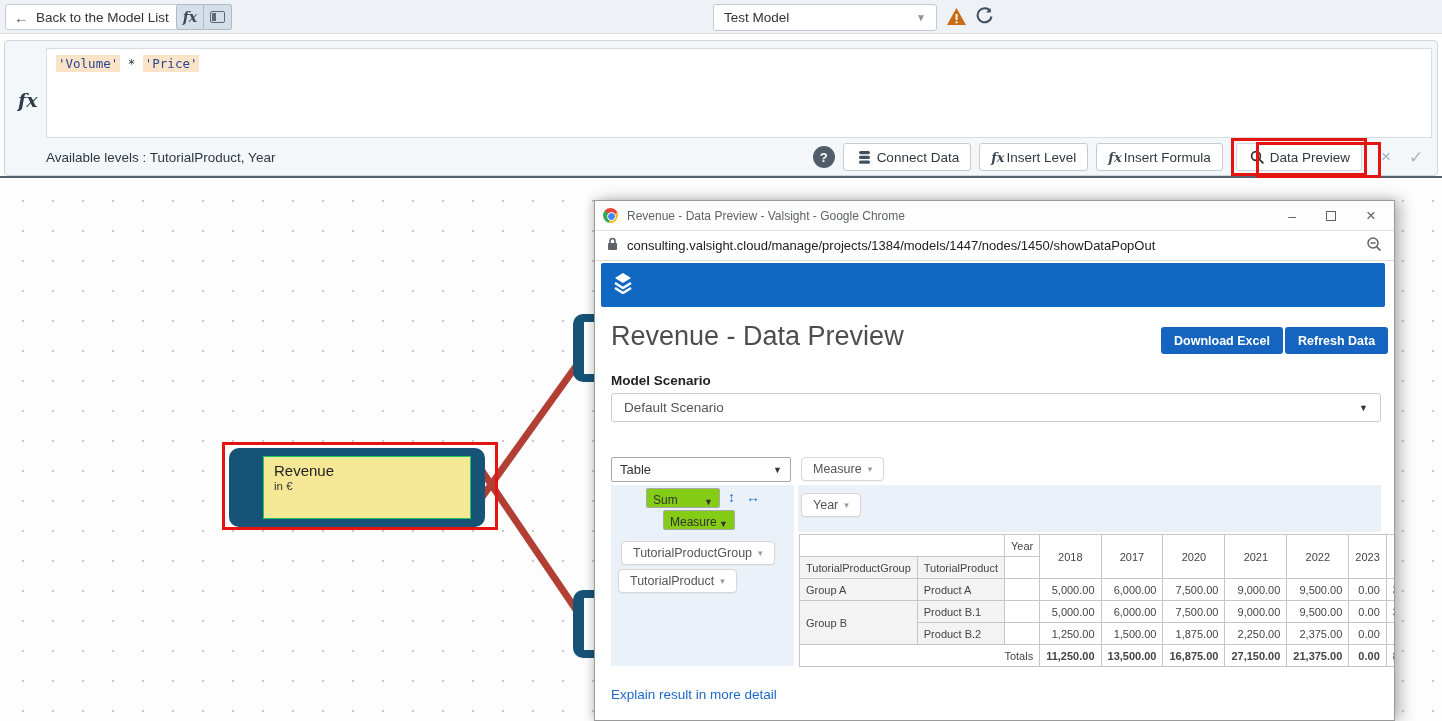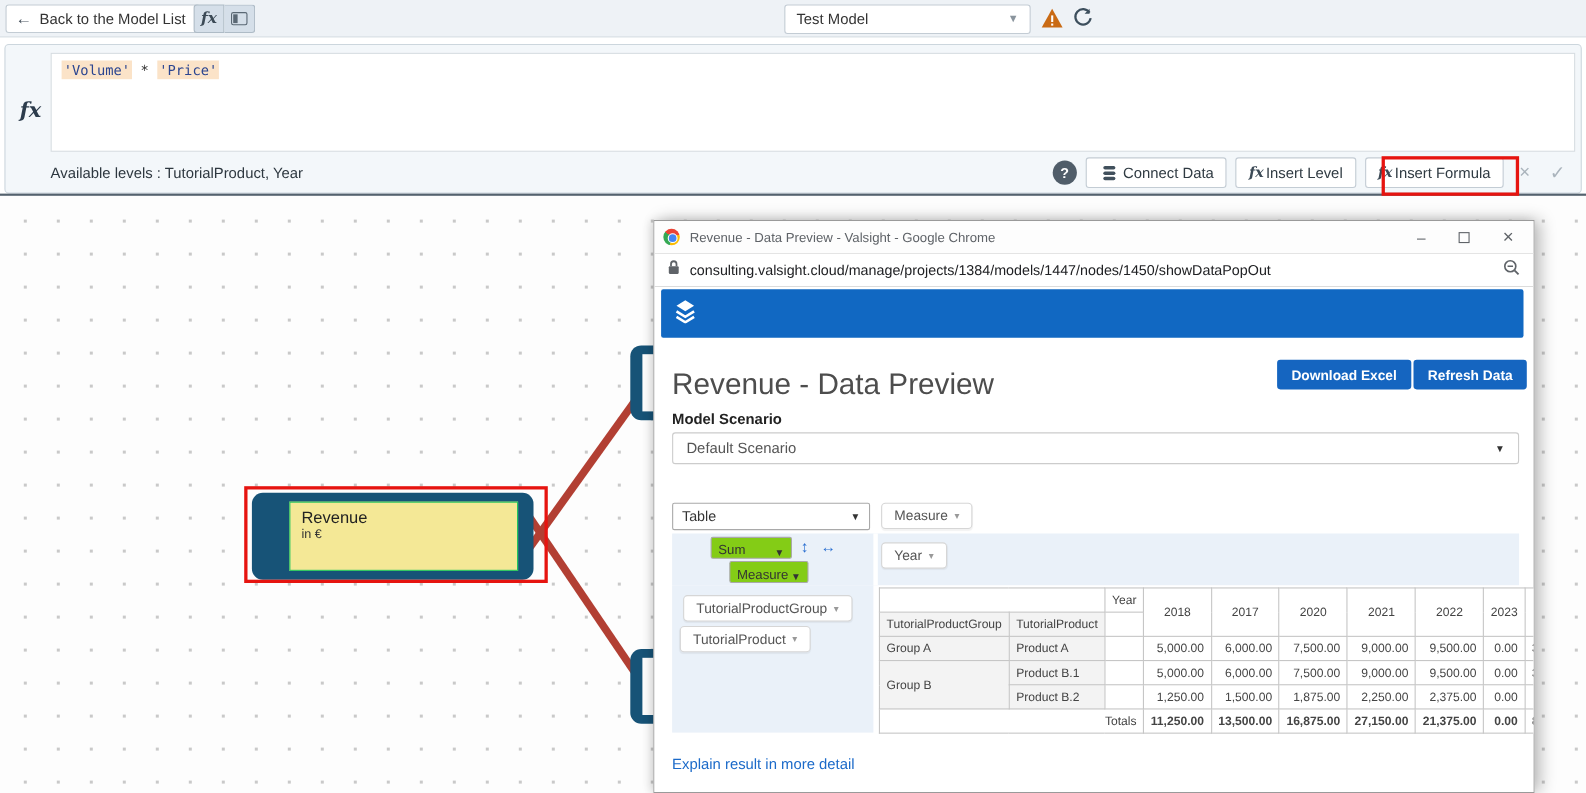--- a/index.html
+++ b/index.html
@@ -84,21 +84,21 @@
   .win-ctl { color:#5f6368; font-size:14px; line-height:1; cursor:pointer; }
   .win-ctl.max { width:10px; height:10px; border:1.3px solid #5f6368; }
   .urlbar { height:30px; background:#fff; border-bottom:1px solid #dcdcdc;
             display:flex; align-items:center; padding:0 12px; }
   .url-text { margin-left:9px; font-size:13px; color:#202124; }
   .url-zoom { margin-left:auto; }
 
   .page { position:relative; width:799px; height:459px; background:#fff; overflow:hidden; }
   .banner { position:absolute; left:6px; top:2px; width:784px; height:44px; background:#1168c2;
             border-radius:2px; display:flex; align-items:center; padding:0 12px; }
-  .page-h1 { position:absolute; left:16px; top:60px; font-size:27px; color:#4d4d4d; font-weight:400;margin-top:13px; }
+  .page-h1 { position:absolute; left:16px; top:60px; font-size:27px; color:#4d4d4d; font-weight:400; }
   .blue-btn { position:absolute; height:27px; background:#1565c0; color:#fff; border:none; border-radius:3px;
               font-size:12.5px; font-family:"Liberation Sans", sans-serif; padding:0 13px; cursor:pointer; font-weight:bold; }
   .btn-dl { left:566px; top:66px; }
   .btn-rf { left:690px; top:66px; }
   .scenario-label { position:absolute; left:16px; top:112px; font-size:13.5px; font-weight:bold; color:#222; }
   .scenario-select { position:absolute; left:16px; top:132px; width:770px; height:29px; background:#fff;
                      border:1px solid #ccc; border-radius:3px; display:flex; align-items:center;
                      padding:0 12px; font-size:13.5px; color:#555; cursor:pointer; }
   .sel-caret { margin-left:auto; font-size:9px; color:#333; }
 
@@ -220,20 +220,31 @@
         <span>Connect Data</span>
       </div>
       <div class="act-btn">
         <span class="fx-glyph">fx</span>
         <span>Insert Level</span>
       </div>
       <div class="act-btn">
         <span class="fx-glyph">fx</span>
         <span>Insert Formula</span>
       </div>
+      <div class="dp-wrap">
+        <div class="act-btn" style="border-color:#cfd6dc;">
+          <span class="icon-dim">
+            <svg width="15" height="15" viewBox="0 0 15 15">
+              <circle cx="6" cy="6" r="4.4" fill="none" stroke="#333" stroke-width="1.7"></circle>
+              <line x1="9.4" y1="9.4" x2="13.4" y2="13.4" stroke="#333" stroke-width="1.9"></line>
+            </svg>
+          </span>
+          <span>Data Preview</span>
+        </div>
+      </div>
       <span class="muted-ic">×</span>
       <span class="muted-ic">✓</span>
     </div>
   </div>
 </div>
 <div class="panel-underline"></div>
 <div class="annot-dp"></div>
 
 <div class="window">
 

